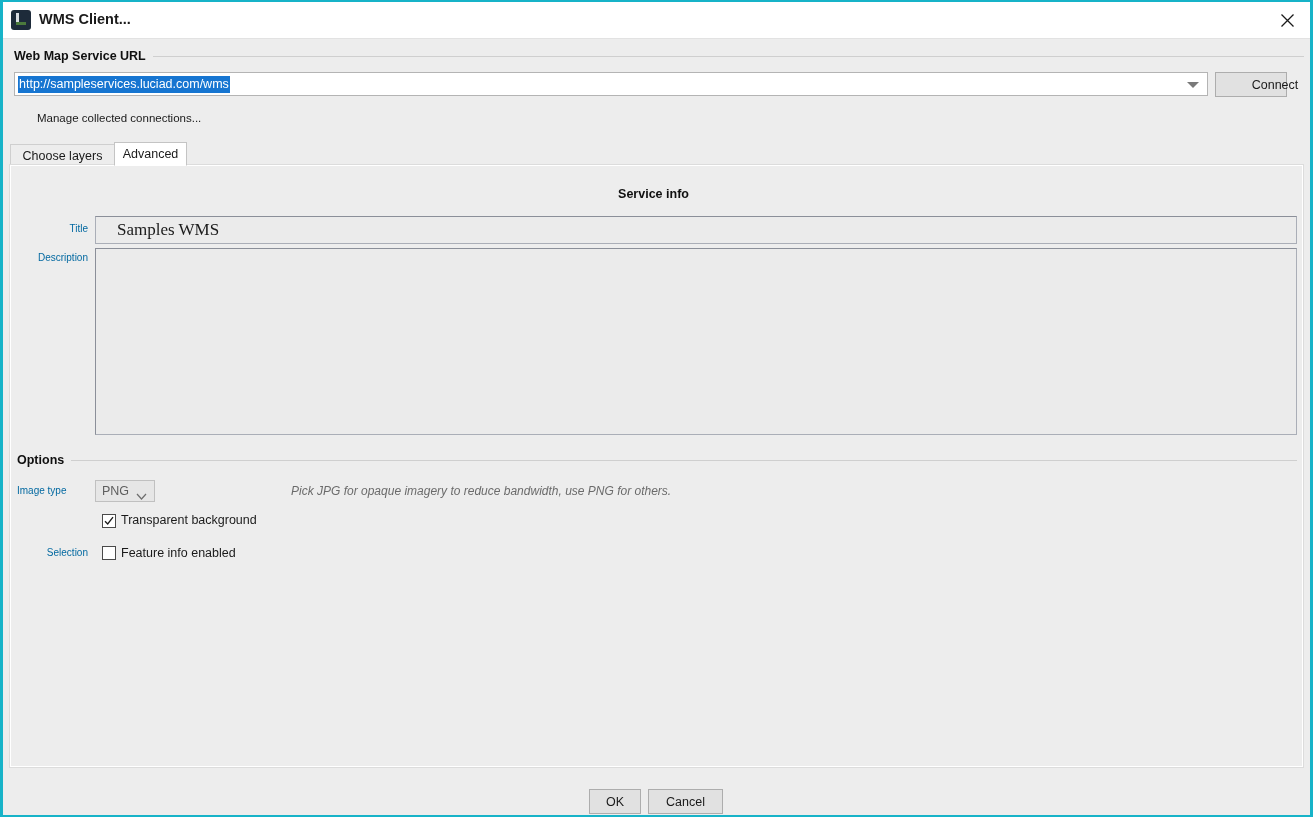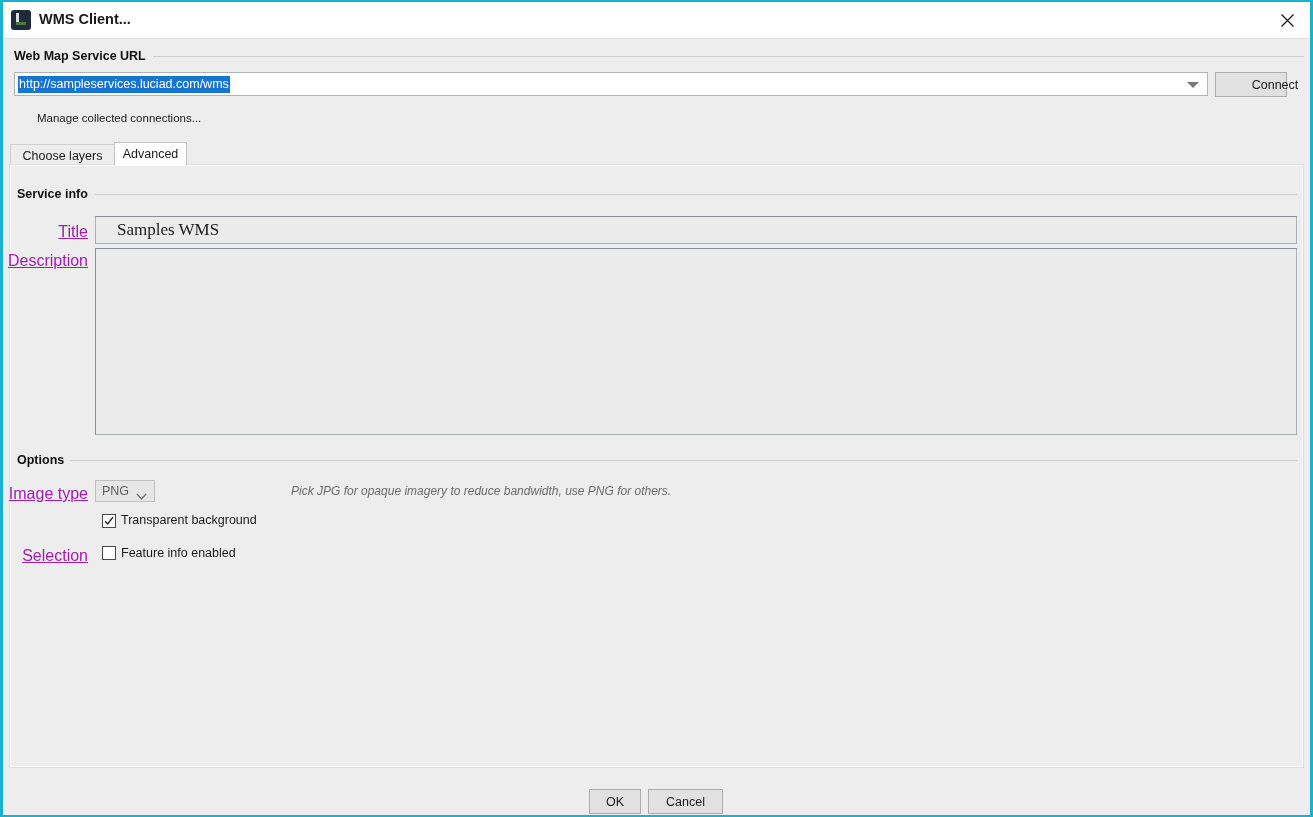--- a/index.html
+++ b/index.html
@@ -184,28 +184,27 @@
     position: absolute;
     left: 7px; top: 163px;
     width: 1293px; height: 602px;
     box-sizing: border-box;
     background: #ededed;
     border: 1px solid #ffffff;
     outline: 1px solid #dcdcdc;
   }
 
   
-  #gh-service { left: 14px; top: 185px; width: 1280px; }
+  #gh-service { left: 14px; top: 185px; width: 1280px; flex-direction: column; }
   .field-label {
     position: absolute;
-    font-size: 16px;
-    color: #a21caf;
+    font-size: 10px;
+    color: #0369a1;
     text-align: right;
     white-space: nowrap;
-    text-decoration: underline;
   }
   #label-title { left: 0; top: 221px; width: 85px; }
   #title-field {
     position: absolute;
     left: 92px; top: 214px;
     width: 1202px; height: 28px;
     box-sizing: border-box;
     background: #ebebeb;
     border: 1px solid #aaaeb7;
     border-top-color: #8b8f99;
@@ -224,21 +223,21 @@
     width: 1202px; height: 187px;
     box-sizing: border-box;
     background: #ebebeb;
     border: 1px solid #aaaeb7;
     border-top-color: #8b8f99;
     border-left-color: #8b8f99;
   }
 
   
   #gh-options { left: 14px; top: 451px; width: 1280px; }
-  #label-imgtype { left: 0; top: 483px; width: 85px; text-align: right; }
+  #label-imgtype { left: 0; top: 483px; width: 85px; text-align: left; padding-left: 14px; }
   #imgtype-select {
     position: absolute;
     left: 92px; top: 478px;
     width: 60px; height: 22px;
     box-sizing: border-box;
     background: #e6e6e6;
     border: 1px solid #c0c0c0;
     cursor: default;
   }
   #imgtype-value {

